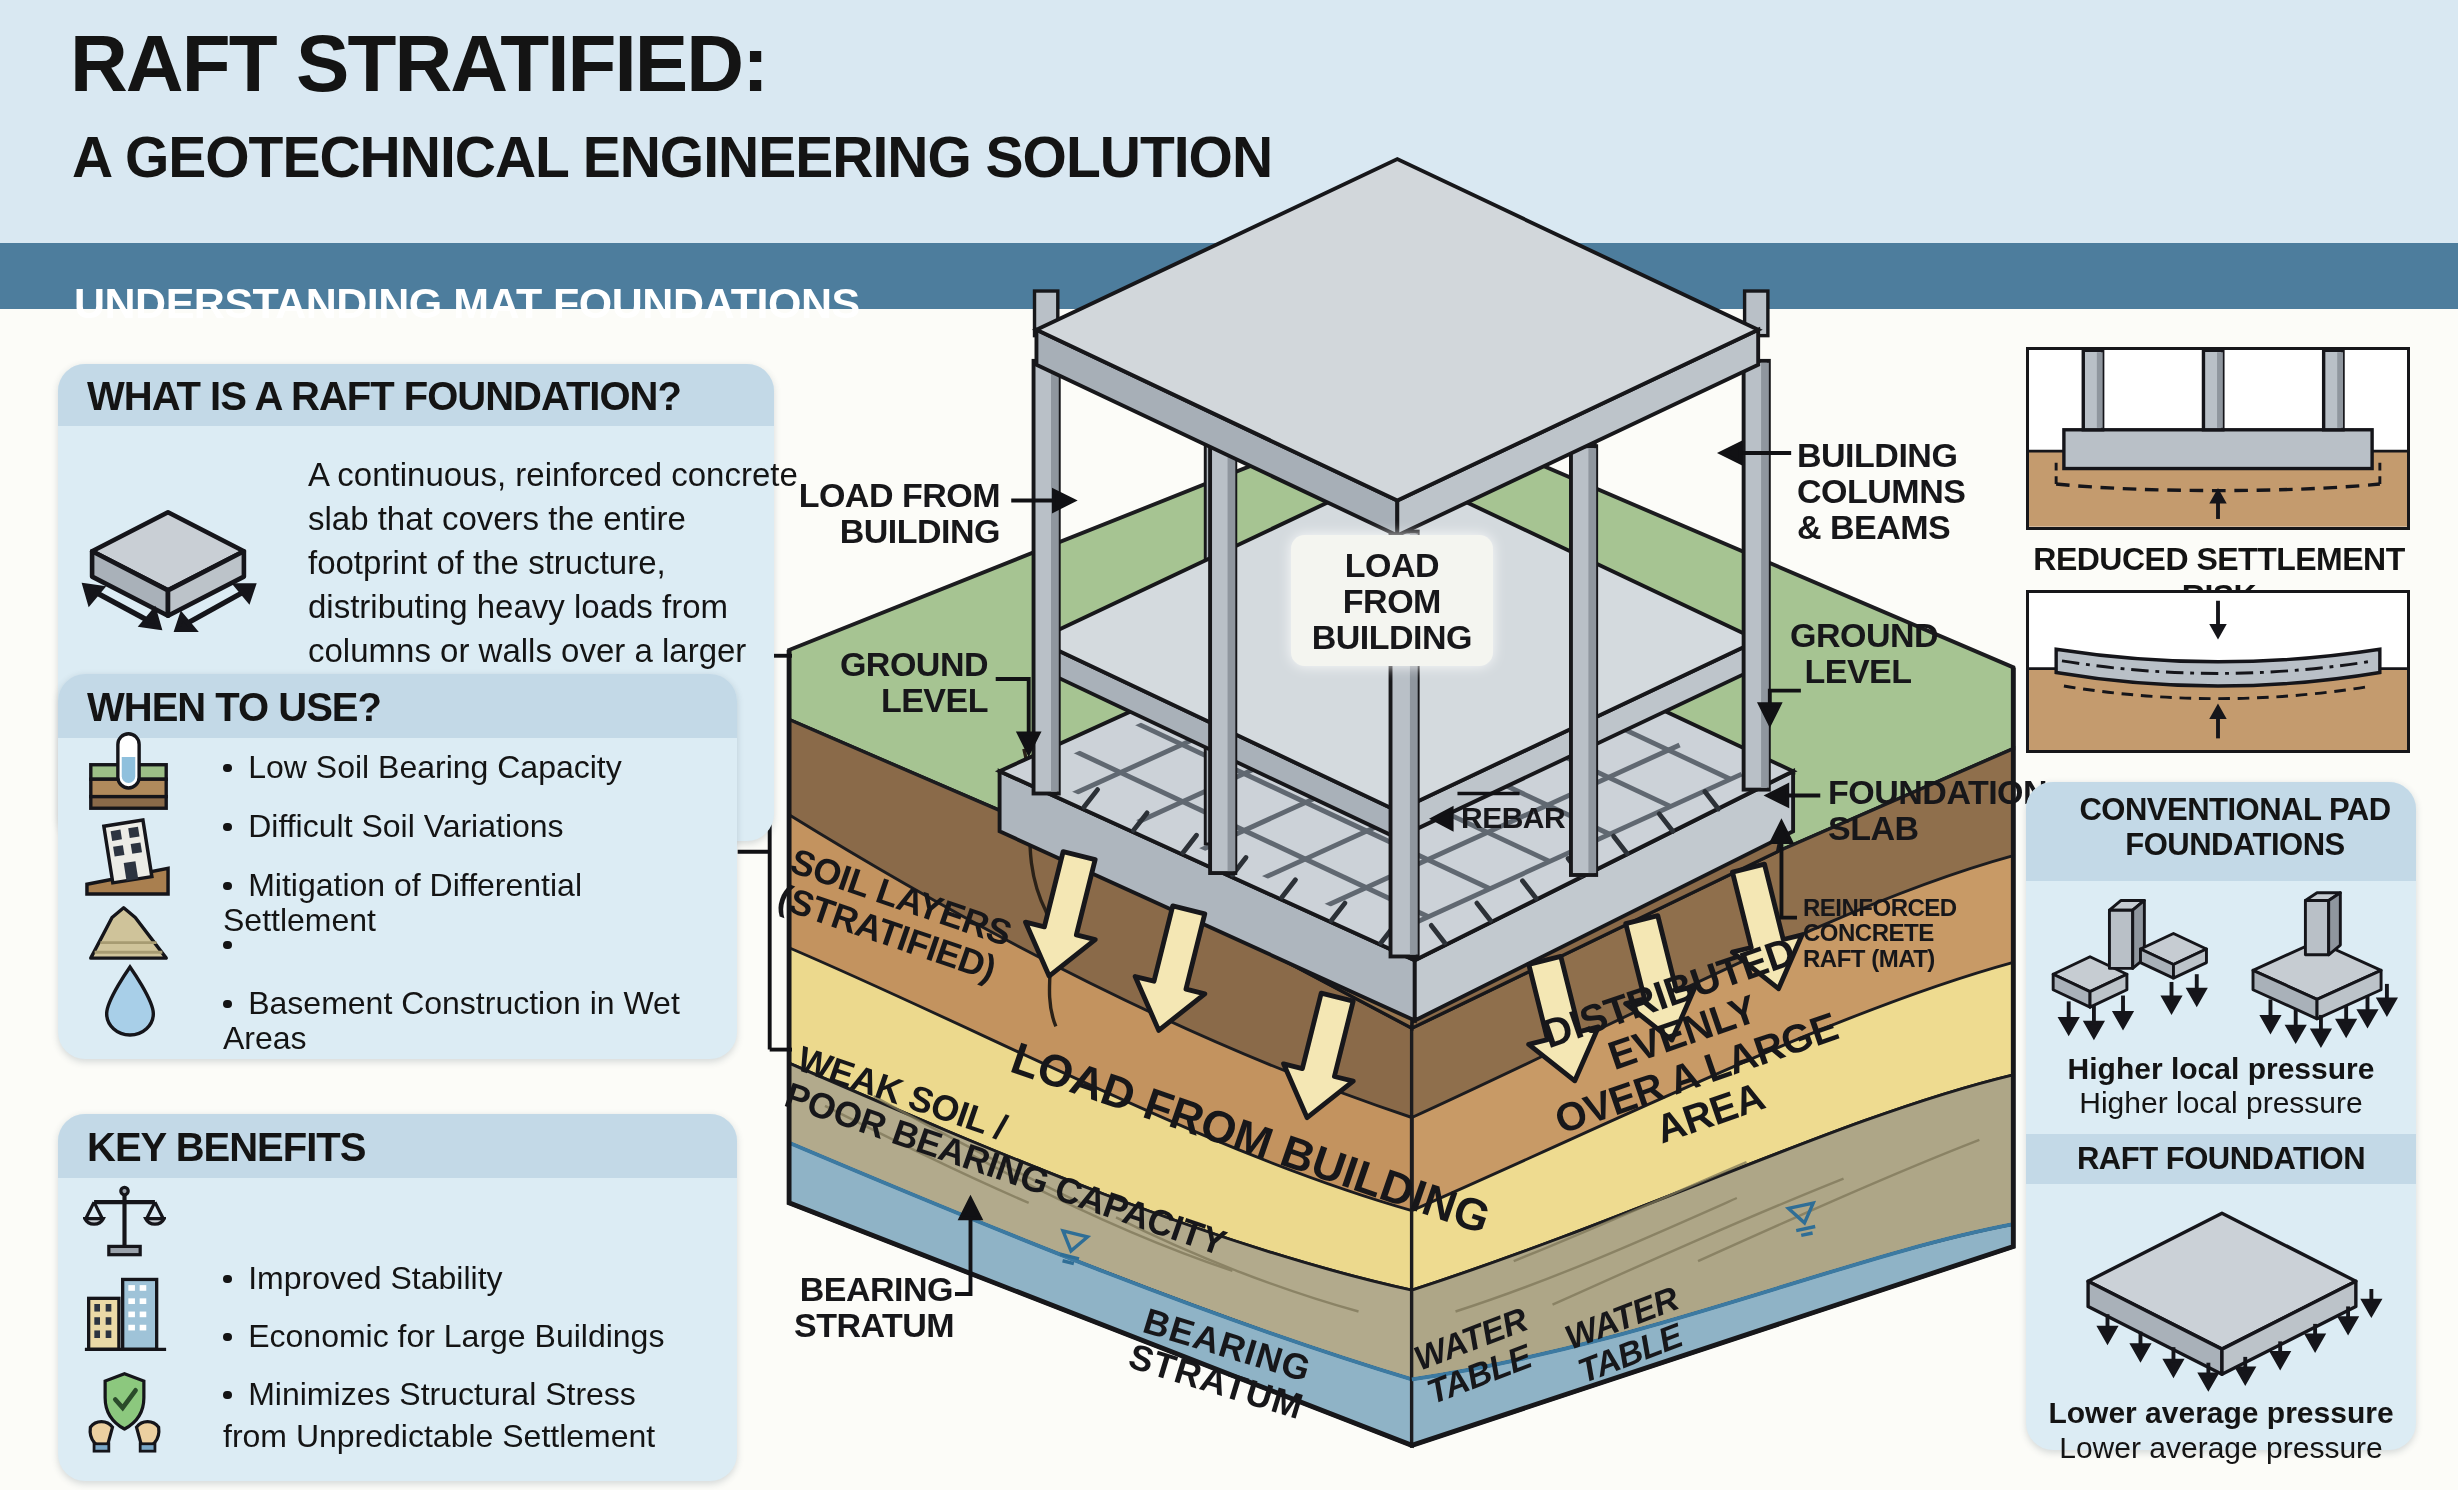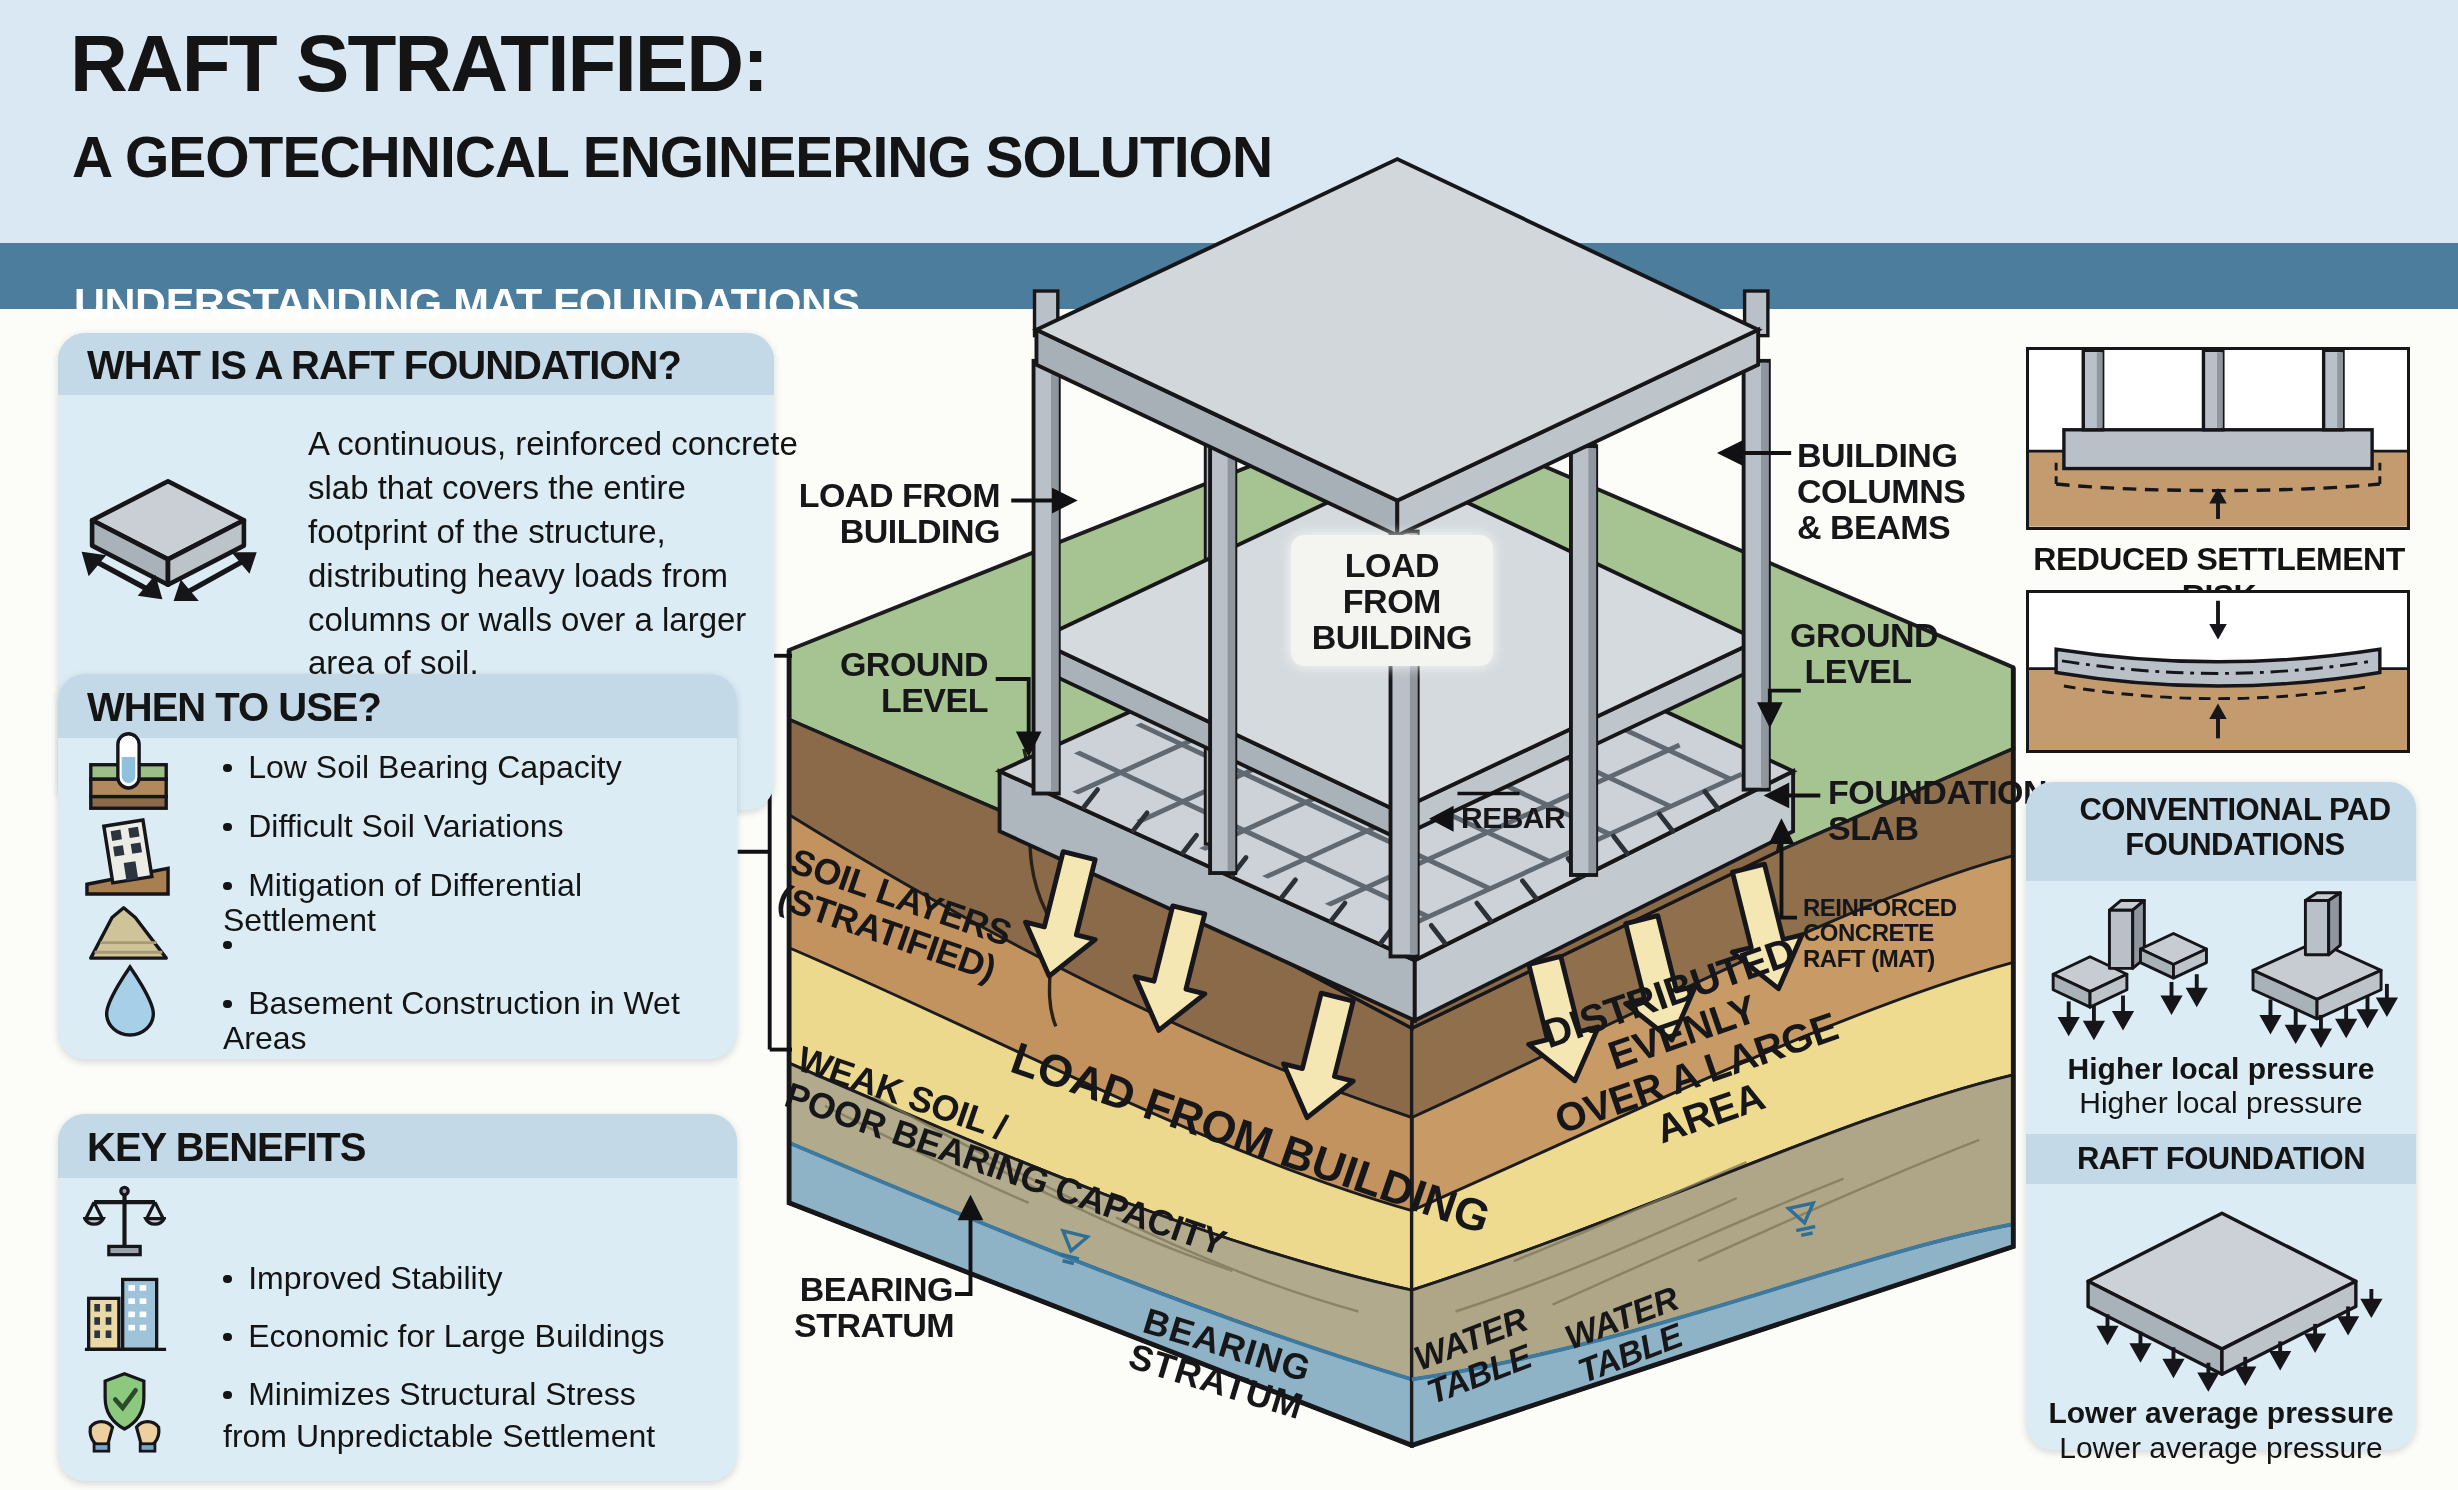--- a/index.html
+++ b/index.html
@@ -249,21 +249,21 @@
 POOR BEARING CAPACITY</div>
   <div class="dlabel rot" style="left:1021px;top:1034px;font-size:45px;transform:rotate(19deg);letter-spacing:0">LOAD FROM BUILDING</div>
   <div class="dlabel rot" style="left:1492px;top:1031px;width:359px;text-align:center;font-size:40px;transform:rotate(-19deg)">DISTRIBUTED EVENLY
 OVER A LARGE AREA</div>
   <div class="dlabel" style="left:794px;top:1271px;width:159px;text-align:right;font-size:34px">BEARING
 STRATUM</div>
   <div class="dlabel rot" style="left:1075px;top:1279px;width:330px;text-align:center;font-size:36px;transform:rotate(17deg);letter-spacing:1px">BEARING STRATUM</div>
   <div class="dlabel rot" style="left:1409px;top:1343px;width:233px;font-size:34px;font-style:italic;transform:rotate(-21deg)">WATER TABLE</div>
   <div class="dlabel rot" style="left:1560px;top:1322px;width:233px;font-size:34px;font-style:italic;transform:rotate(-21deg)">WATER TABLE</div>
 
-  <div class="abs panel" style="left:58px;top:333px;width:716px;height:477px">
+  <div class="abs panel" style="left:58px;top:364px;width:716px;height:477px">
     <div class="phead" style="height:62px"></div>
     <div class="ptitle" style="top:9.7px">WHAT IS A RAFT FOUNDATION?</div>
     <svg class="abs" style="left:17.5px;top:116px" width="184" height="184" viewBox="0 0 160 160">
       <g stroke="#15151a" stroke-width="4" stroke-linejoin="round">
         <polygon points="14,62 80,28 146,62 80,96" fill="#c9cfd5"></polygon>
         <polygon points="14,62 80,96 80,118 14,84" fill="#a9b1b9"></polygon>
         <polygon points="80,96 146,62 146,84 80,118" fill="#bcc3c9"></polygon>
       </g>
       <g stroke="#15151a" stroke-width="4.5" fill="#15151a">
         <line x1="14" y1="96" x2="66" y2="124"></line>

